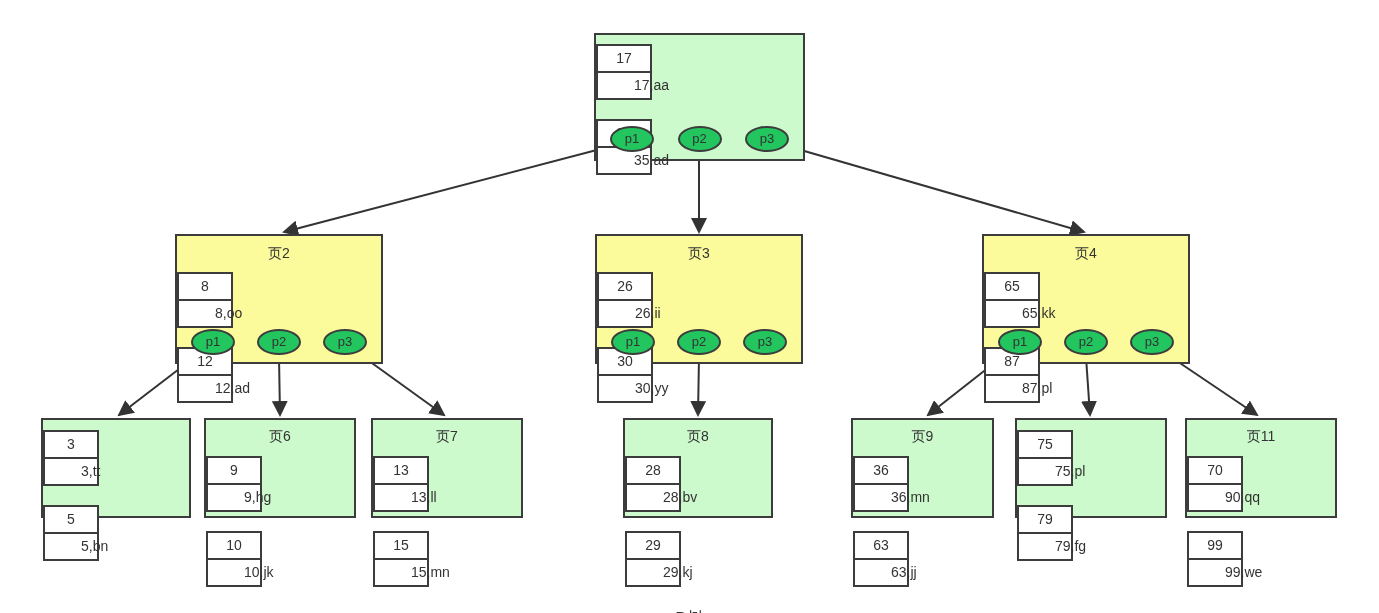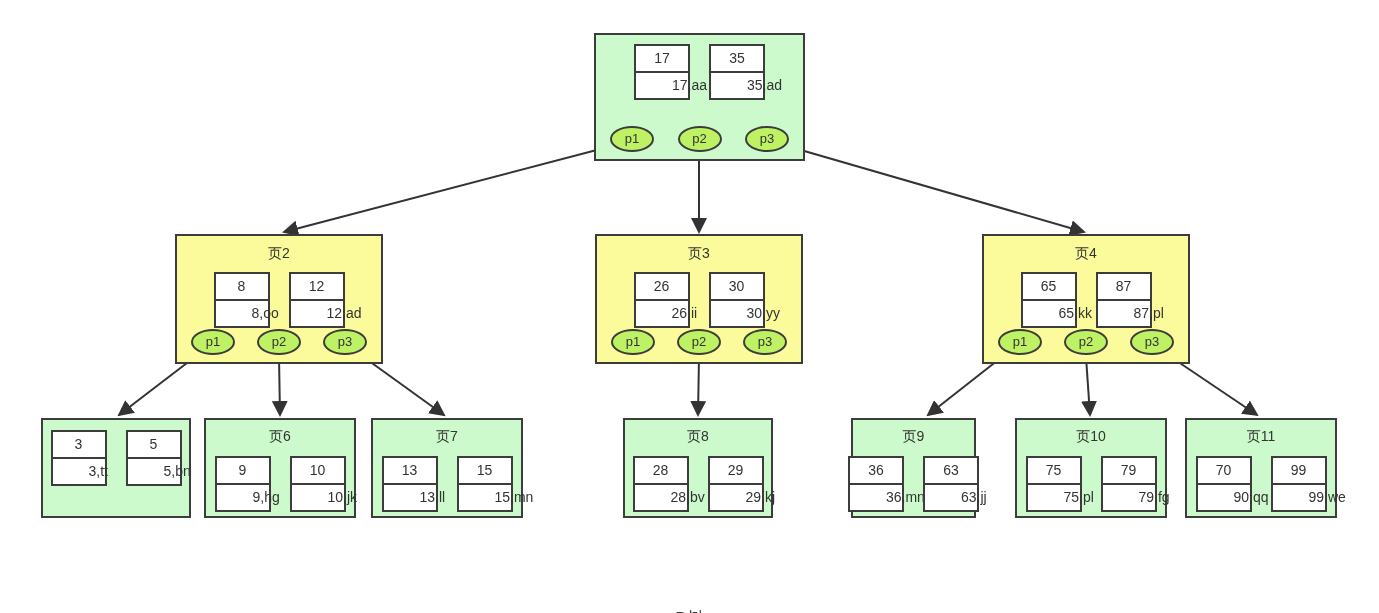--- a/index.html
+++ b/index.html
@@ -6,31 +6,31 @@
   .canvas {
     position:relative; width:1379px; height:613px; background:#ffffff;
     font-family:"Liberation Sans", sans-serif; color:#333; overflow:hidden;
   }
   .node {
     position:absolute; border:2px solid #3c3c3c; box-sizing:border-box;
   }
   .green  { background:#ccfacc; }
   .yellow { background:#fbfb9b; }
   .node-title { text-align:center; font-size:14px; padding-top:9px; }
-  .keys-row { display:flex; justify-content:center; gap:19px; margin-top:9px; }
+  .keys-row { display:flex; justify-content:center; gap:19px; margin-top:9px;flex-direction:column; }
   .keybox { border:2px solid #3c3c3c; background:#fff; width:52px; }
   .cell { height:25px; line-height:25px; text-align:center; font-size:14px; white-space:nowrap; }
   .cell.record { border-top:2px solid #3c3c3c;padding-left:36px; }
   .pointers-row {
     position:absolute; left:14px; right:14px; bottom:7px;
     display:flex; justify-content:space-between;
   }
   .pointer {
     width:44px; height:26px; line-height:22px; border:2px solid #3c3c3c;
-    border-radius:50%; background:#bef264; text-align:center; font-size:13px;
+    border-radius:50%; background:#22c55e; text-align:center; font-size:13px;
     box-sizing:border-box;
   }
   .leaf .node-title { padding-top:8px; }
   .leaf .keys-row { margin-top:10px; }
   svg.arrows { position:absolute; left:0; top:0; pointer-events:none; }
   .caption {
     position:absolute; left:0; right:0; top:563px; text-align:center;
     font-size:17px; color:#333;margin-top:44px;
   }
 </style>
@@ -182,36 +182,35 @@
         <div class="cell">28</div>
         <div class="cell record">28,bv</div>
       </div>
       <div class="keybox">
         <div class="cell">29</div>
         <div class="cell record">29,kj</div>
       </div>
     </div>
   </div>
 
-  <div class="node green leaf" style="left:851px;top:418px;width:125px;height:100px">
+  <div class="node green leaf" style="left:851px;top:418px;width:143px;height:100px">
     <div class="node-title">页9</div>
     <div class="keys-row">
       <div class="keybox">
         <div class="cell">36</div>
         <div class="cell record">36,mn</div>
       </div>
       <div class="keybox">
         <div class="cell">63</div>
         <div class="cell record">63,jj</div>
       </div>
     </div>
   </div>
 
   <div class="node green leaf" style="left:1015px;top:418px;width:152px;height:100px">
-    <div class="node-title">页10</div>
     <div class="keys-row">
       <div class="keybox">
         <div class="cell">75</div>
         <div class="cell record">75,pl</div>
       </div>
       <div class="keybox">
         <div class="cell">79</div>
         <div class="cell record">79,fg</div>
       </div>
     </div>

